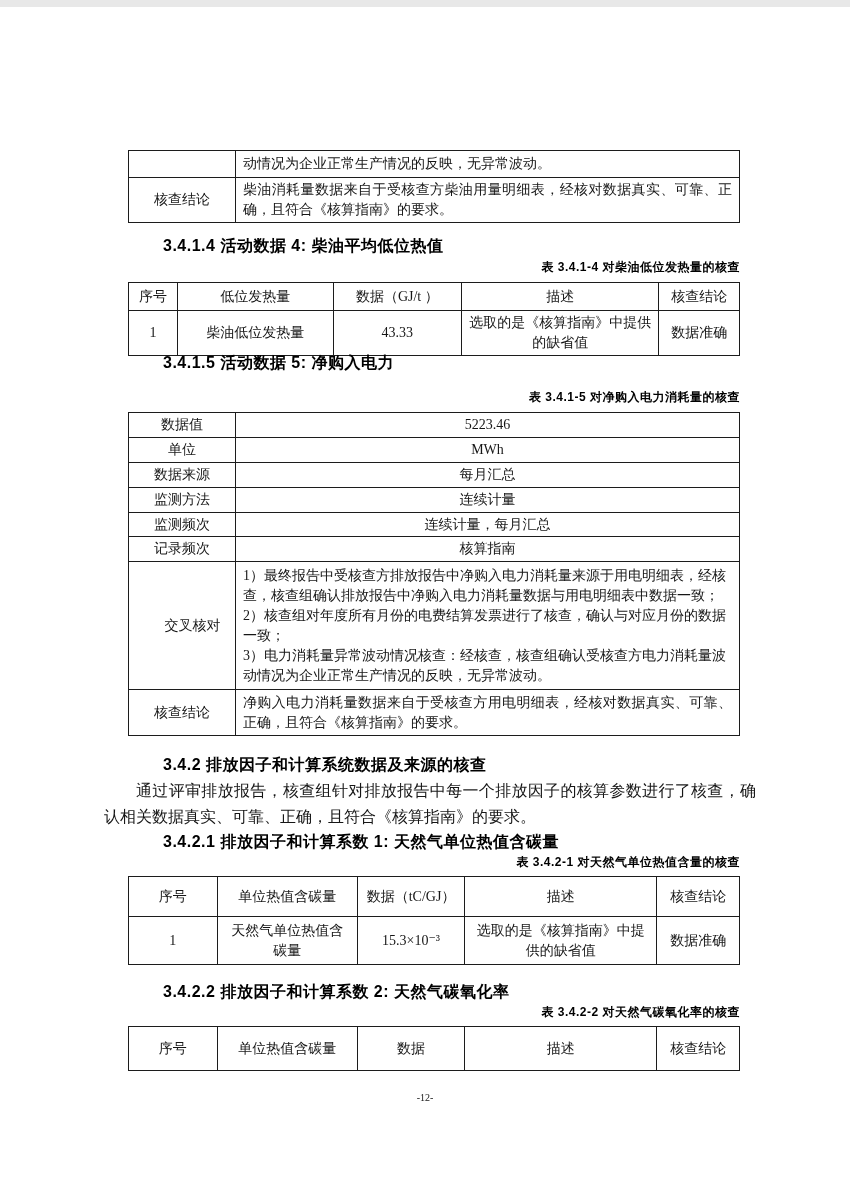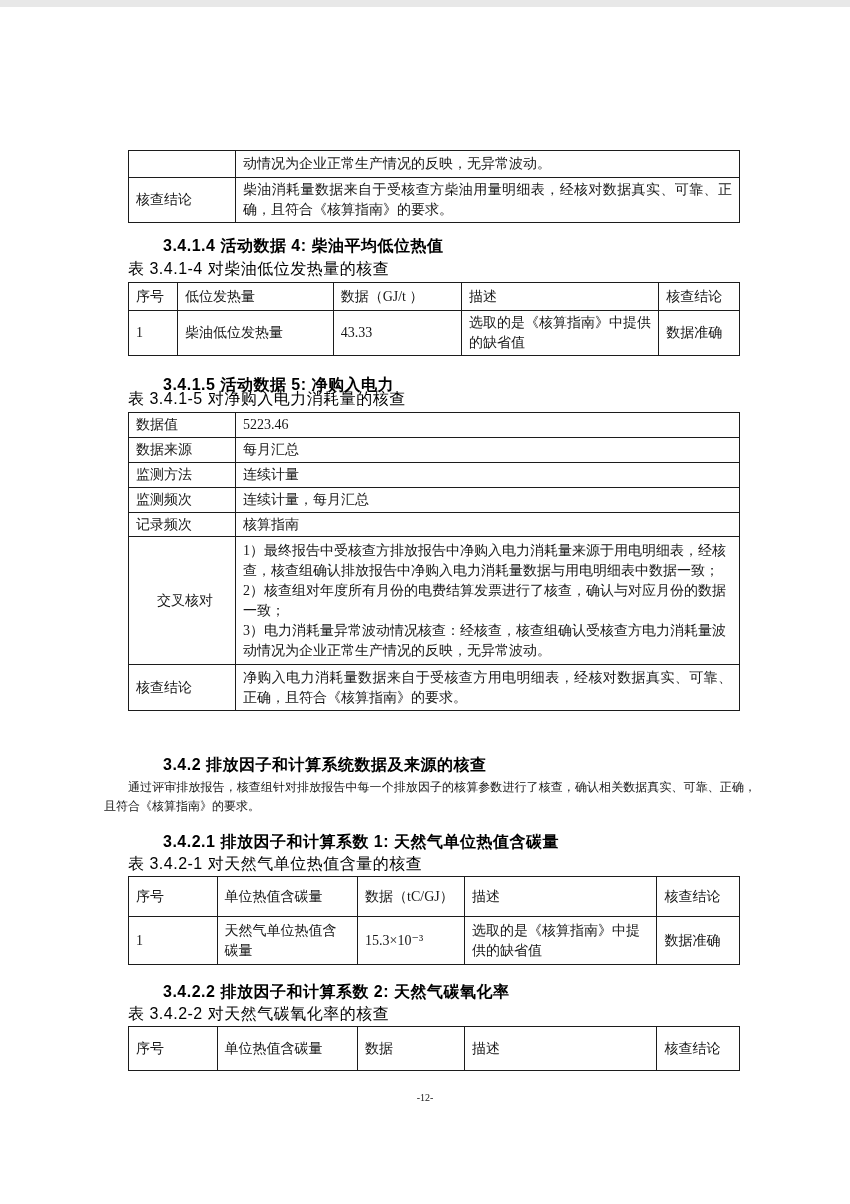--- a/index.html
+++ b/index.html
@@ -20,50 +20,50 @@
   table {
     border-collapse: collapse;
     table-layout: fixed;
     width: 612px;
     background: #fff;
   }
   td {
     border: 1.7px solid #1c1c1c;
     font-size: 14px;
     line-height: 1.42;
-    text-align: left;
+    text-align: center;
     vertical-align: middle;
     padding: 2px 7px;
     color: #161616;
     word-break: break-all;
   }
   td.left   { text-align: left; }
   td.just   { text-align: justify; text-justify: inter-ideograph; }
 
   
   .heading {
     font-family: "Liberation Sans", "DejaVu Sans", sans-serif;
     font-weight: bold;
     font-size: 16px;
     color: #000;
     letter-spacing: 0.5px;
     white-space: nowrap;
   }
   .tbl-title {
     font-family: "Liberation Sans", "DejaVu Sans", sans-serif;
-    font-weight: normal;
-    font-size: 16px;
+    font-weight: bold;
+    font-size: 12px;
     color: #000;
     width: 612px;
-    text-align: left;
+    text-align: right;
     letter-spacing: 0.5px;
     white-space: nowrap;
   }
   .para {
-    font-size: 12px;
+    font-size: 16px;
     line-height: 1.6;
     text-align: justify;
     text-indent: 2em;
     color: #161616;
   }
   .page-number {
     width: 100%;
     text-align: center;
     font-size: 10px;
     color: #161616;
@@ -114,32 +114,36 @@
     <tr>
       <td style="height:39px;">1</td>
       <td>柴油低位发热量</td>
       <td>43.33</td>
       <td>选取的是《核算指南》中提供的缺省值</td>
       <td>数据准确</td>
     </tr>
   </tbody>
     </table>
 
-  <div class="abs heading" style="left:163px; top:368px;">3.4.1.5 活动数据 5: 净购入电力</div>
+  <div class="abs heading" style="left:163px; top:346px;">3.4.1.5 活动数据 5: 净购入电力</div>
   <div class="abs tbl-title" style="left:128px; top:382px;">表 3.4.1-5 对净购入电力消耗量的核查</div>
 
   <table class="abs" style="left:128px; top:405px;">
     <colgroup>
         <col style="width:17.5%">
         <col style="width:82.5%">
       </colgroup>
     <tbody>
         <tr>
       <td style="height:23px;">数据值</td>
       <td>5223.46</td>
+    </tr>
+    <tr>
+      <td style="height:23px;">单位</td>
+      <td>MWh</td>
     </tr>
     <tr>
       <td style="height:23px;">数据来源</td>
       <td>每月汇总</td>
     </tr>
     <tr>
       <td style="height:23px;">监测方法</td>
       <td>连续计量</td>
     </tr>
     <tr>

